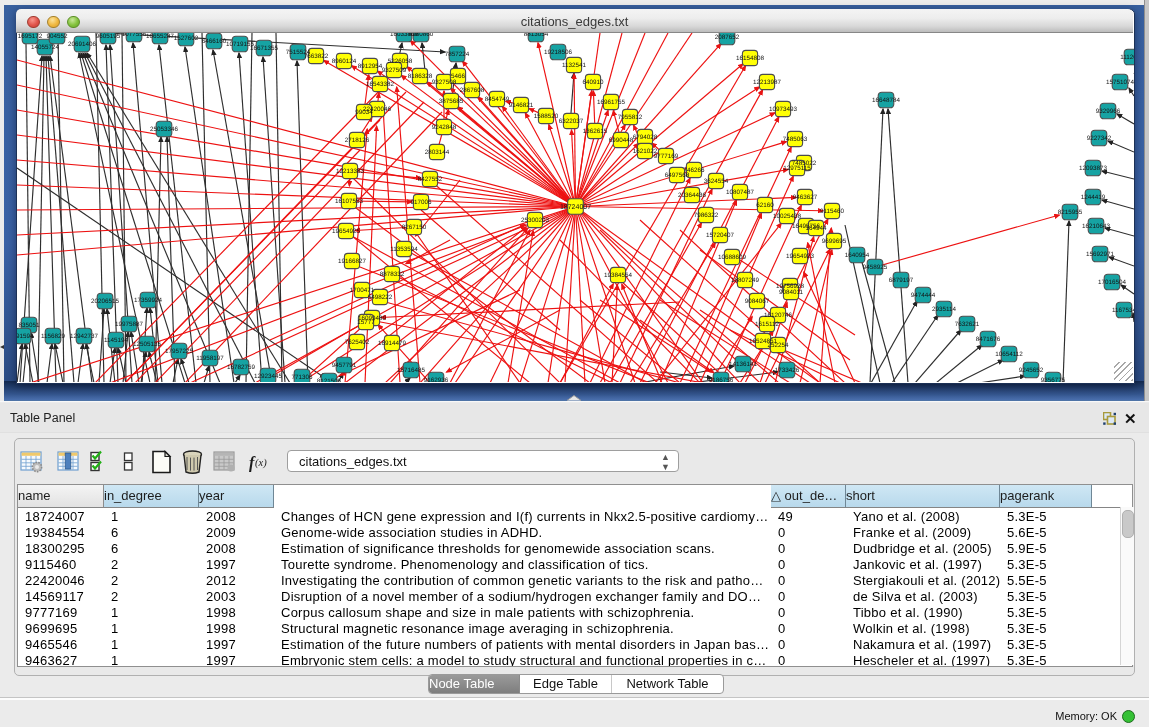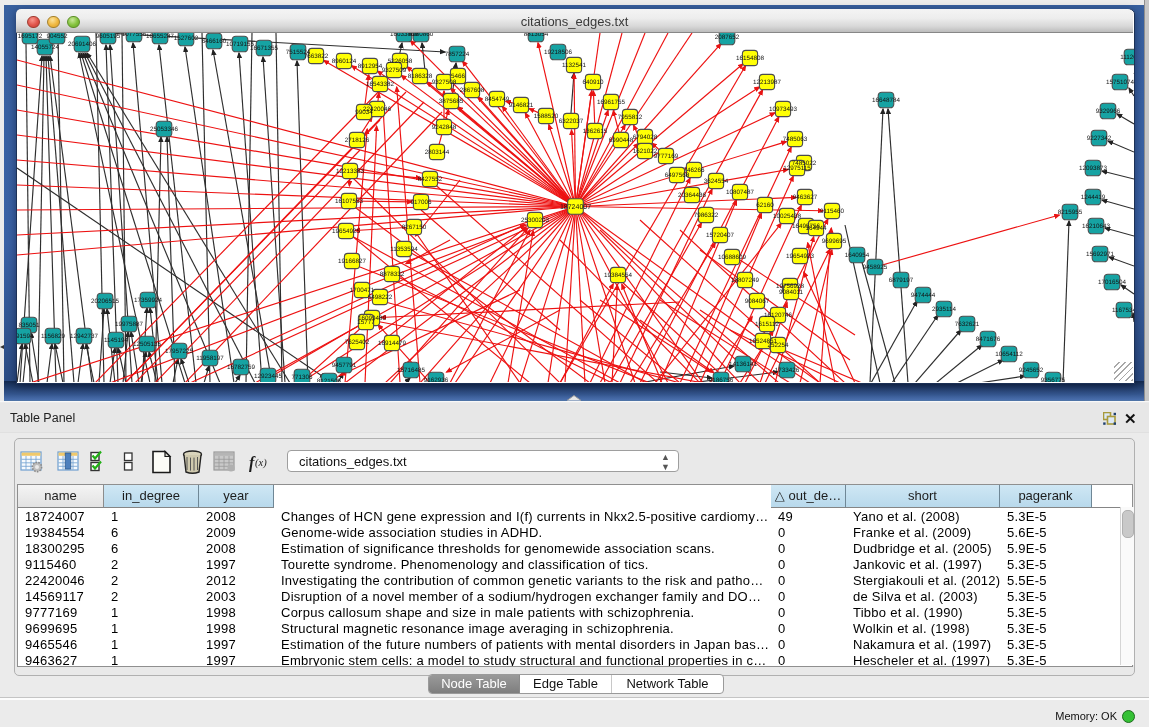--- a/index.html
+++ b/index.html
@@ -38,31 +38,31 @@
 
 #combo{left:287px;top:450px;width:392px;height:22px;background:#fff;
  border:1px solid #9e9e9e;border-radius:4px;box-sizing:border-box}
 #combo span{position:absolute;left:11px;top:3px;font-size:13px;color:#111}
 #combo .ud{position:absolute;right:8px;top:1px;font-size:9px;color:#555;line-height:10px;text-align:center}
 
 #tbl{left:17px;top:484px;width:1116px;height:183px;background:#fff;border:1px solid #8f8f8f;
  box-sizing:border-box;overflow:hidden}
 .hc{position:absolute;top:0;height:23px;background:linear-gradient(180deg,#cfe7f4,#b8d9ec);
  border-right:1px solid #6f8796;border-bottom:1px solid #858585;box-sizing:border-box;font-size:13px;color:#1d1d1d;
- text-align:center;line-height:22px}
+ text-align:left;line-height:22px}
 .hg{background:linear-gradient(180deg,#f4f4f4,#e2e2e2);border-right:1px solid #8c8c8c}
 .row{position:absolute;left:0;width:1114px;height:16px;font-size:13px;letter-spacing:0.25px;color:#000;white-space:nowrap}
 .c{position:absolute;top:0;height:16px;line-height:16.5px;overflow:hidden;text-overflow:ellipsis}
 #sbar{left:1120px;top:507px;width:13px;height:158px;background:#fafafa;border-left:1px solid #d5d5d5}
 #sthumb{left:1121.5px;top:510px;width:10px;height:26px;background:#c9c9c9;border:1px solid #b0b0b0;border-radius:5px}
 
 #tabs{left:428px;top:674px;width:296px;height:20px;background:#fff;border:1px solid #9a9a9a;
  border-radius:4px;box-sizing:border-box;font-size:13px}
 #tseg1{position:absolute;left:0;top:0;width:90px;height:18px;border-radius:3px 0 0 3px;
- background:linear-gradient(180deg,#9a9a9a,#7e7e7e);color:#fff;text-align:center;line-height:18px}
+ background:linear-gradient(180deg,#9a9a9a,#7e7e7e);color:#fff;text-align:left;line-height:18px}
 #tseg2{position:absolute;left:90px;top:0;width:93px;height:18px;border-right:1px solid #c8c8c8;
  border-left:1px solid #8a8a8a;color:#111;text-align:center;line-height:18px;box-sizing:border-box}
 #tseg3{position:absolute;left:183px;top:0;width:111px;height:18px;color:#111;text-align:center;line-height:18px}
 #statusline{left:0;top:697px;width:1149px;height:2px;background:#fdfdfd;border-top:1px solid #c4c4c4}
 #mem{right:32px;top:710px;font-size:11px;color:#111}
 #memdot{right:14px;top:710px;width:11px;height:11px;border-radius:50%;background:#35c135;border:1px solid #1d6b1d}
 #larrow{left:0;top:342px;width:5px;height:9px;font-size:8px;color:#333}
 </style></head>
 <body>
 <div class="abs" id="desk"></div>

